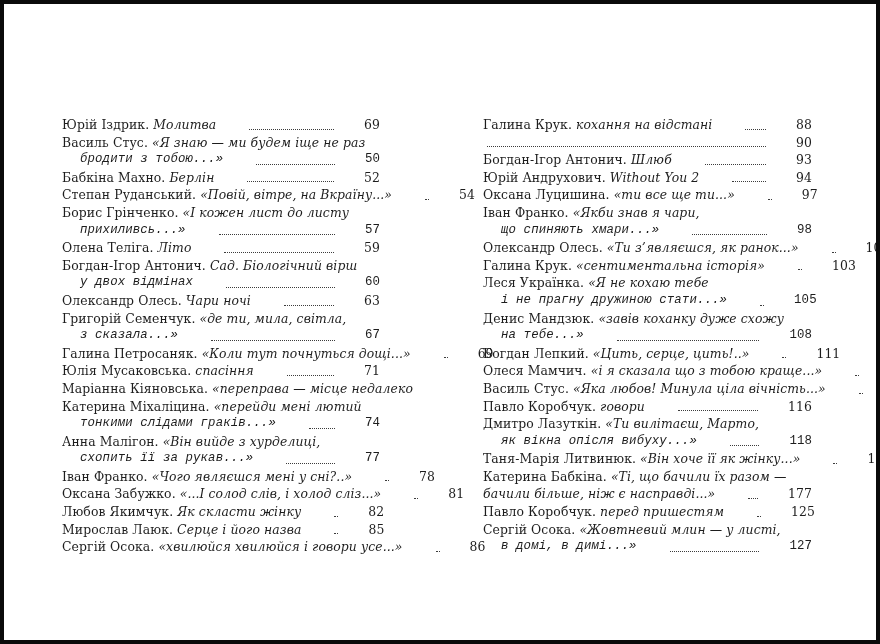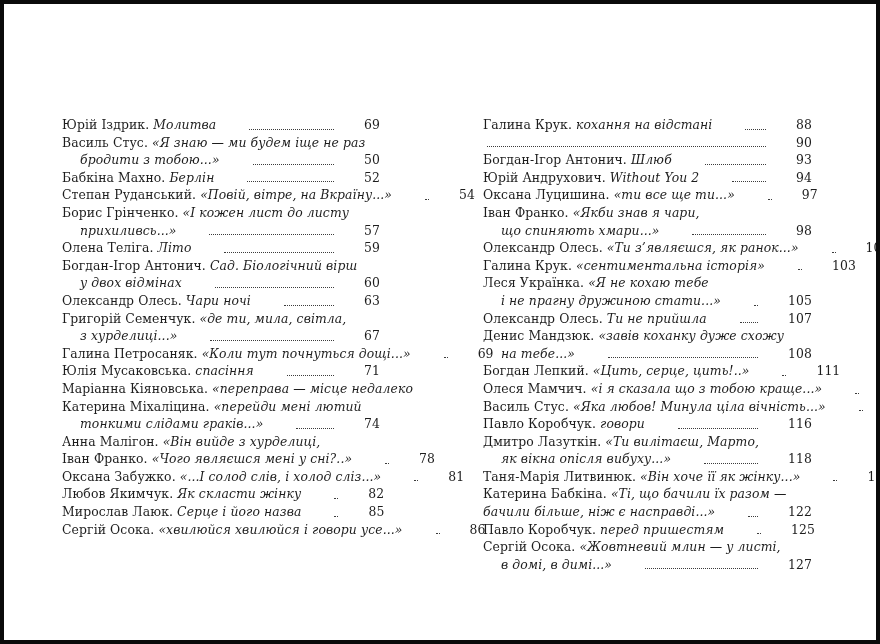--- a/index.html
+++ b/index.html
@@ -19,21 +19,21 @@
   .col-right { left: 479px; width: 329px; }
   .entry { margin: 0; }
   .line {
     display: flex;
     align-items: baseline;
     font-size: 12.4px;
     line-height: 17.6px;
     letter-spacing: 0.1px;
     gap: 29px;
   }
-  .line.indent { padding-left: 18px; }
+  .line.indent { padding-left: 18px; font-family: Liberation Mono, monospace; }
   .text { white-space: nowrap; flex: 0 0 auto; }
   .title { font-style: italic; }
   .leader {
     flex: 1 1 4px;
     min-width: 4px;
     height: 0;
     align-self: flex-end;
     margin: 0 1px 4px 4px;
     border-bottom: 1.5px dotted var(--dots, #3c3c3c);
   }
@@ -108,21 +108,21 @@
             <span class="text"><span class="author">Олександр Олесь. </span><span class="title">Чари ночі</span></span>
             <span class="leader"></span>
             <span class="page-num">63</span>
           </div>
         </div>
         <div class="entry">
           <div class="line">
             <span class="text"><span class="author">Григорій Семенчук. </span><span class="title">«де ти, мила, світла,</span></span>
           </div>
           <div class="line indent">
-            <span class="text title">з хурделиці...»</span>
+            <span class="text title">з сказала...»</span>
             <span class="leader"></span>
             <span class="page-num">67</span>
           </div>
         </div>
         <div class="entry">
           <div class="line">
             <span class="text"><span class="author">Галина Петросаняк. </span><span class="title">«Коли тут почнуться дощі...»</span></span>
             <span class="leader"></span>
             <span class="page-num">69</span>
           </div>
@@ -145,20 +145,25 @@
           </div>
           <div class="line indent">
             <span class="text title">тонкими слідами граків...»</span>
             <span class="leader"></span>
             <span class="page-num">74</span>
           </div>
         </div>
         <div class="entry">
           <div class="line">
             <span class="text"><span class="author">Анна Малігон. </span><span class="title">«Він вийде з хурделиці,</span></span>
+          </div>
+          <div class="line indent">
+            <span class="text title">схопить її за рукав...»</span>
+            <span class="leader"></span>
+            <span class="page-num">77</span>
           </div>
         </div>
         <div class="entry">
           <div class="line">
             <span class="text"><span class="author">Іван Франко. </span><span class="title">«Чого являєшся мені у сні?..»</span></span>
             <span class="leader"></span>
             <span class="page-num">78</span>
           </div>
         </div>
         <div class="entry">
@@ -254,27 +259,20 @@
             <span class="text"><span class="author">Леся Українка. </span><span class="title">«Я не кохаю тебе</span></span>
           </div>
           <div class="line indent">
             <span class="text title">і не прагну дружиною стати...»</span>
             <span class="leader"></span>
             <span class="page-num">105</span>
           </div>
         </div>
         <div class="entry">
           <div class="line">
-            <span class="text"><span class="author">Олександр Олесь. </span><span class="title">Ти не прийшла</span></span>
-            <span class="leader"></span>
-            <span class="page-num">107</span>
-          </div>
-        </div>
-        <div class="entry">
-          <div class="line">
             <span class="text"><span class="author">Денис Мандзюк. </span><span class="title">«завів коханку дуже схожу</span></span>
           </div>
           <div class="line indent">
             <span class="text title">на тебе...»</span>
             <span class="leader"></span>
             <span class="page-num">108</span>
           </div>
         </div>
         <div class="entry">
           <div class="line">
@@ -321,21 +319,21 @@
             <span class="page-num">121</span>
           </div>
         </div>
         <div class="entry">
           <div class="line">
             <span class="text"><span class="author">Катерина Бабкіна. </span><span class="title">«Ті, що бачили їх разом —</span></span>
           </div>
           <div class="line">
             <span class="text title">бачили більше, ніж є насправді...»</span>
             <span class="leader"></span>
-            <span class="page-num">122</span>
+            <span class="page-num">177</span>
           </div>
         </div>
         <div class="entry">
           <div class="line">
             <span class="text"><span class="author">Павло Коробчук. </span><span class="title">перед пришестям</span></span>
             <span class="leader"></span>
             <span class="page-num">125</span>
           </div>
         </div>
         <div class="entry">

